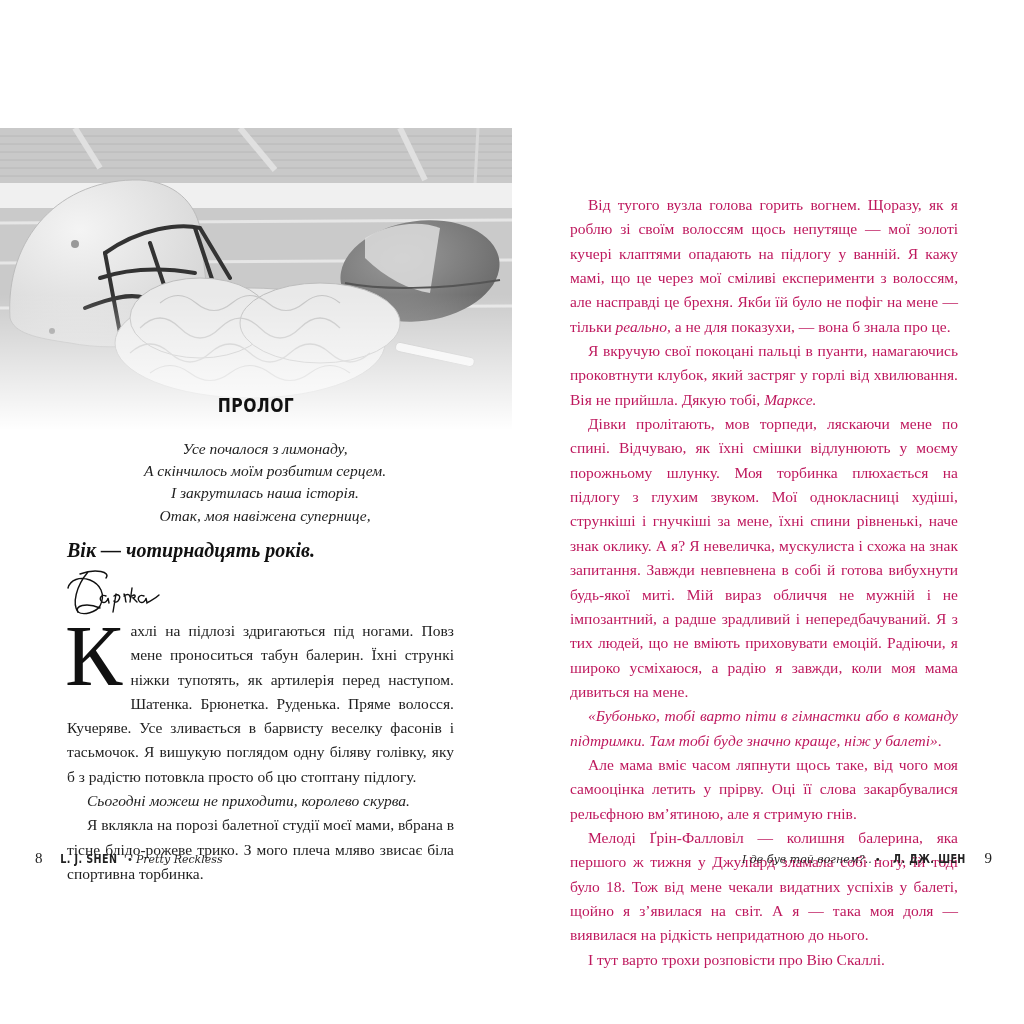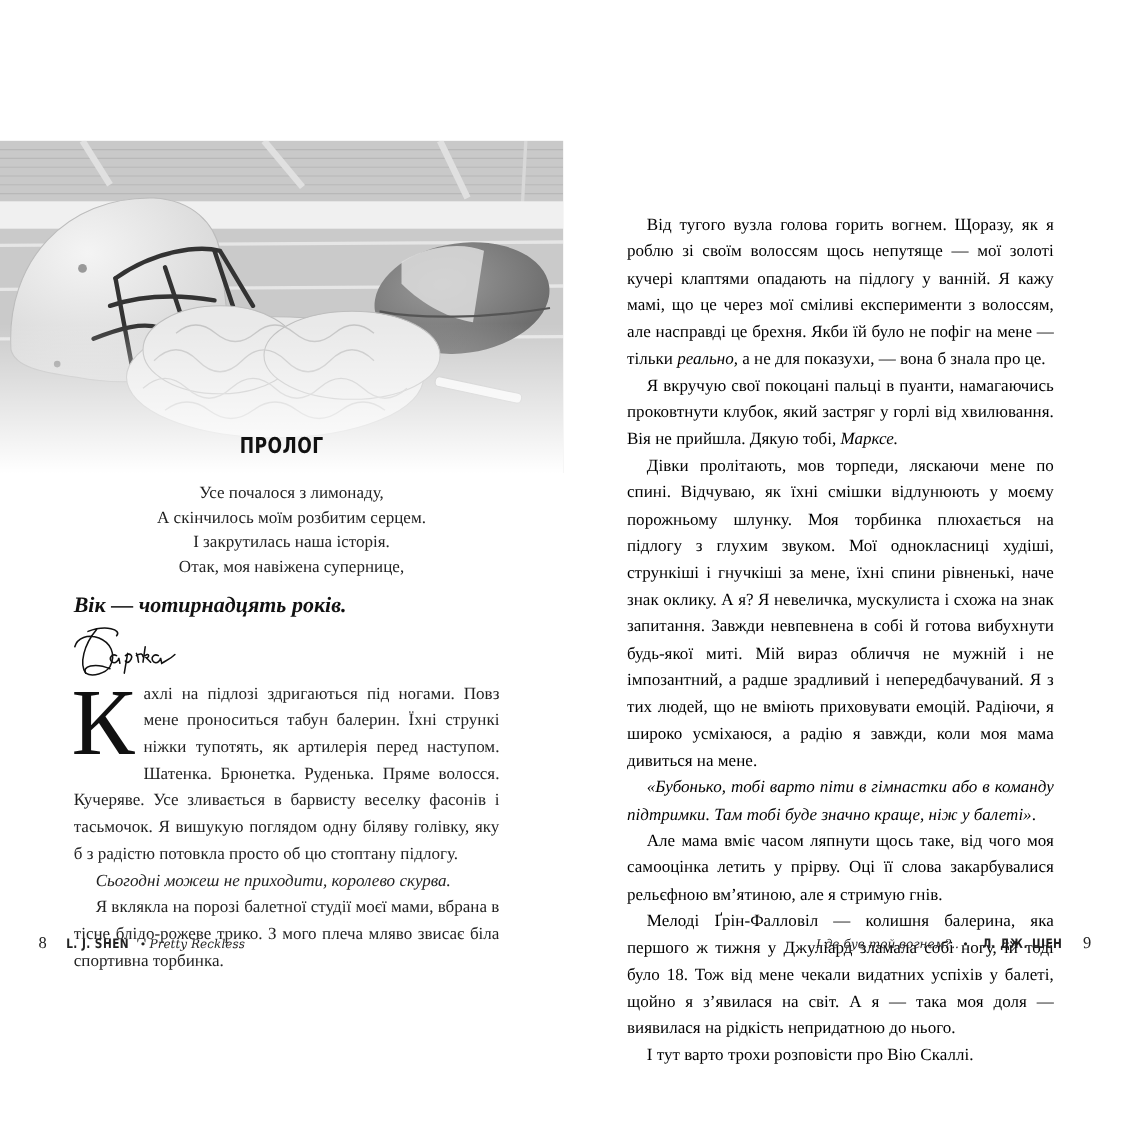--- a/index.html
+++ b/index.html
@@ -8,36 +8,36 @@
   .spread { position: absolute; left: 0; top: 0; width: 1024px; height: 1024px; }
 
   
   .page-left { position: absolute; left: 0; top: 0; width: 512px; height: 1024px; }
   .chapter-image { position: absolute; left: 0; top: 128px; width: 512px; height: 302px; overflow: hidden; background: #cfcfcf; }
   .chapter-image svg { display: block; }
   .chapter-title { position: absolute; left: 0; width: 512px; top: 393px; text-align: center;
                    font-family: "DejaVu Sans", "Liberation Sans", sans-serif; font-weight: bold;
                    font-size: 20px; letter-spacing: 0.5px; color: #111; transform: scaleX(0.78); }
   .epigraph { position: absolute; left: 60px; width: 410px; top: 438px; text-align: center;
-              font-family: "Liberation Serif", "DejaVu Serif", serif; font-size: 15.5px; line-height: 22.2px; color: #222; }
+              font-family: "Liberation Serif", "DejaVu Serif", serif; font-style: italic; font-size: 15.5px; line-height: 22.2px; color: #222; }
   .epigraph div { white-space: nowrap; }
   .age-line { position: absolute; left: 67px; top: 539px; font-family: "Liberation Serif", serif; font-weight: bold; font-style: italic; font-size: 20px; color: #111; }
   .signature { position: absolute; left: 66px; top: 566px; width: 100px; height: 52px; }
   .left-text { position: absolute; left: 67px; width: 387px; top: 619px; font-family: "Liberation Serif", "DejaVu Serif", serif;
                font-size: 15.5px; line-height: 24.3px; text-align: justify; color: #222; }
   .dropcap { float: left; font-family: "Liberation Serif", serif; font-size: 86px; line-height: 70px; height: 72px;
              margin: 2px 8px 0 -2px; color: #111; }
   .left-text p { margin: 0; text-indent: 0; }
   .left-text p.ind { text-indent: 20px; }
   .italic { font-style: italic; }
 
   
   .page-right { position: absolute; left: 512px; top: 0; width: 512px; height: 1024px; }
   .right-text { position: absolute; left: 58px; width: 388px; top: 193px; font-family: "Liberation Serif", "DejaVu Serif", serif;
-                font-size: 15.5px; line-height: 24.35px; text-align: justify; color: #000000; }
+                font-size: 15.5px; line-height: 24.35px; text-align: justify; color: #be185d; }
   .right-text p { margin: 0; text-indent: 18px; }
 
   
   .footer { position: absolute; top: 850px; font-size: 14px; color: #222; white-space: nowrap; display: flex; align-items: baseline; }
   .footer-left { left: 35px; }
   .footer-right { right: 32px; }
   .page-num { font-family: "Liberation Serif", serif; font-size: 15px; }
   .author { font-family: "DejaVu Sans", sans-serif; font-weight: bold; font-size: 12px; transform: scaleX(0.8); display: inline-block; letter-spacing: 0.5px; }
   .bullet { font-family: "DejaVu Sans", sans-serif; font-size: 10px; margin: 0 3px; }
   .book-title { font-family: "DejaVu Serif", serif; font-style: italic; font-size: 11px; }

